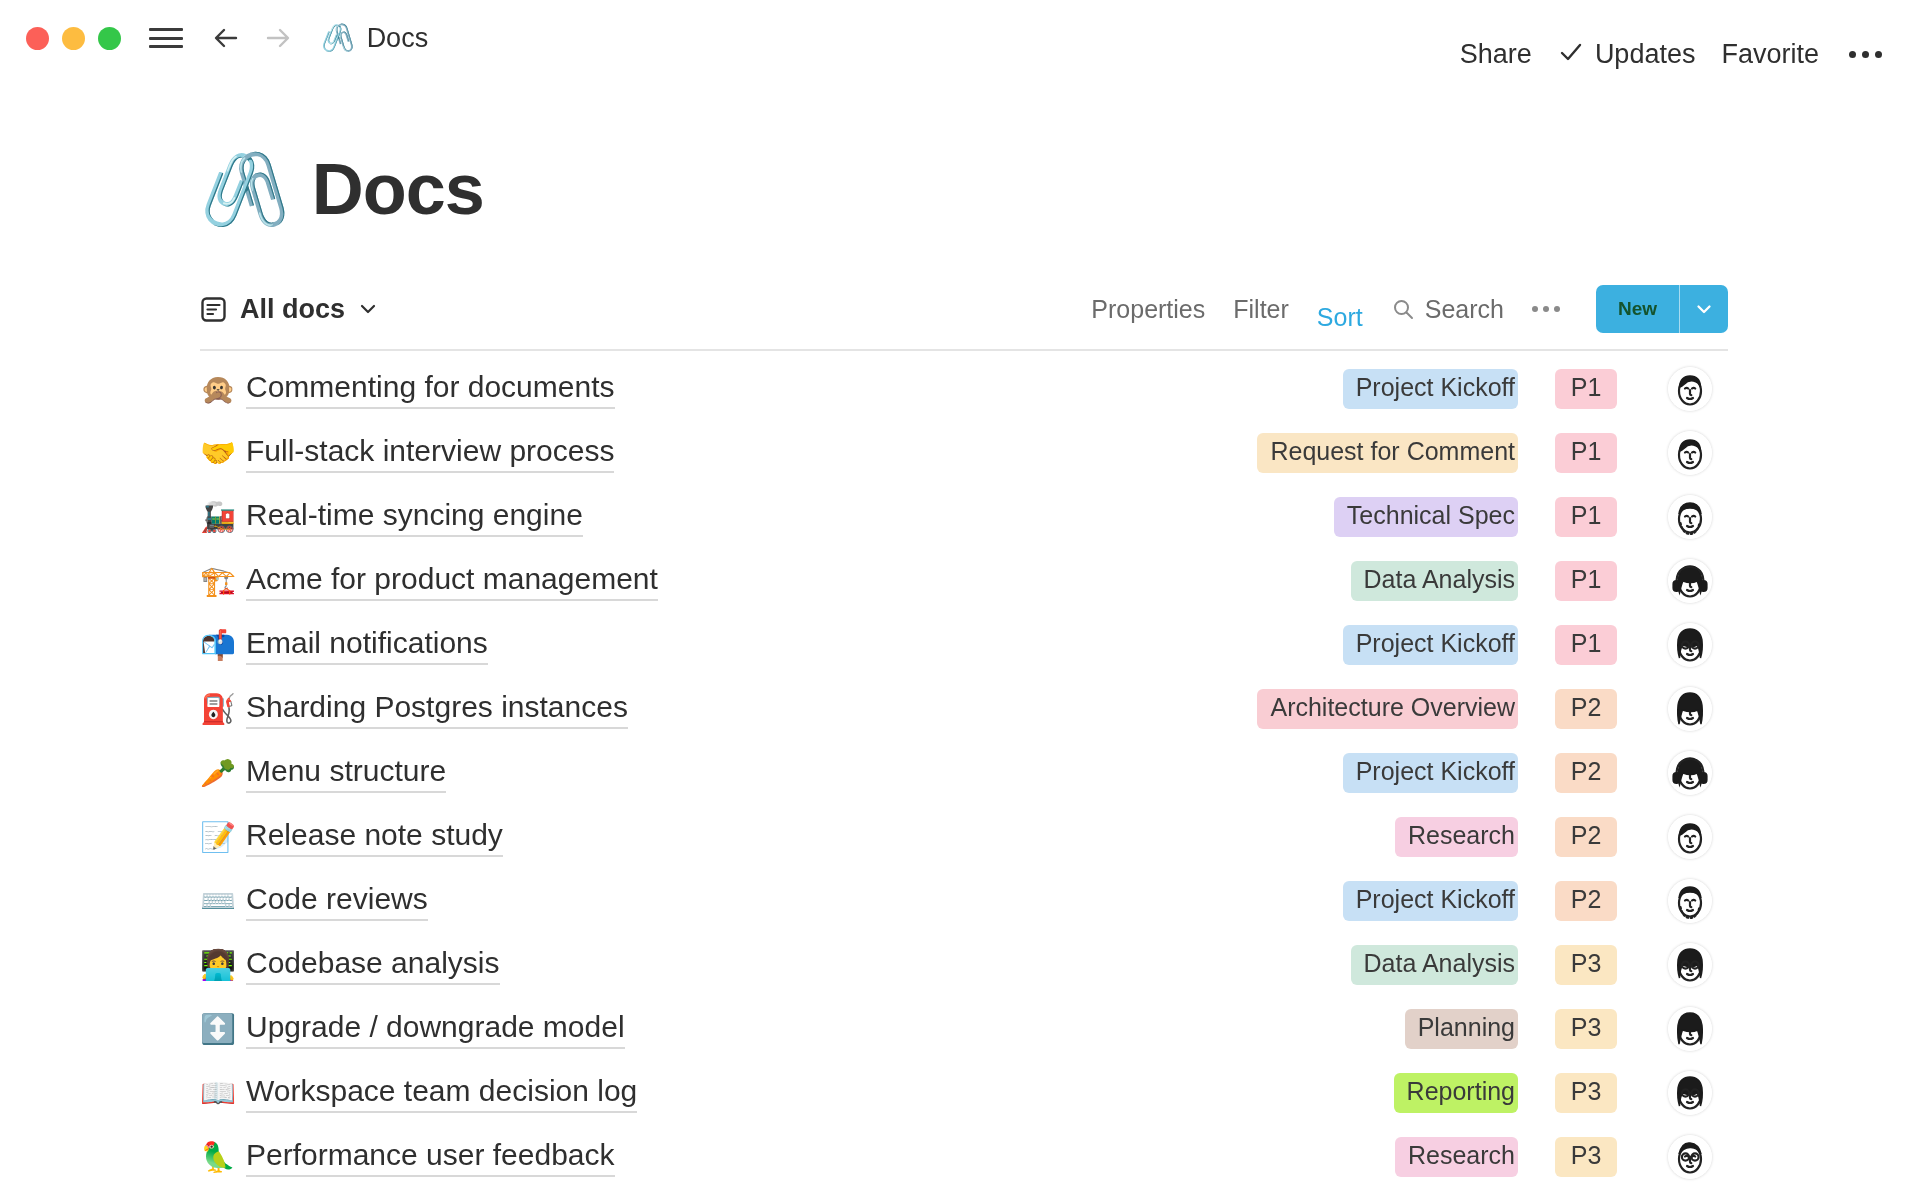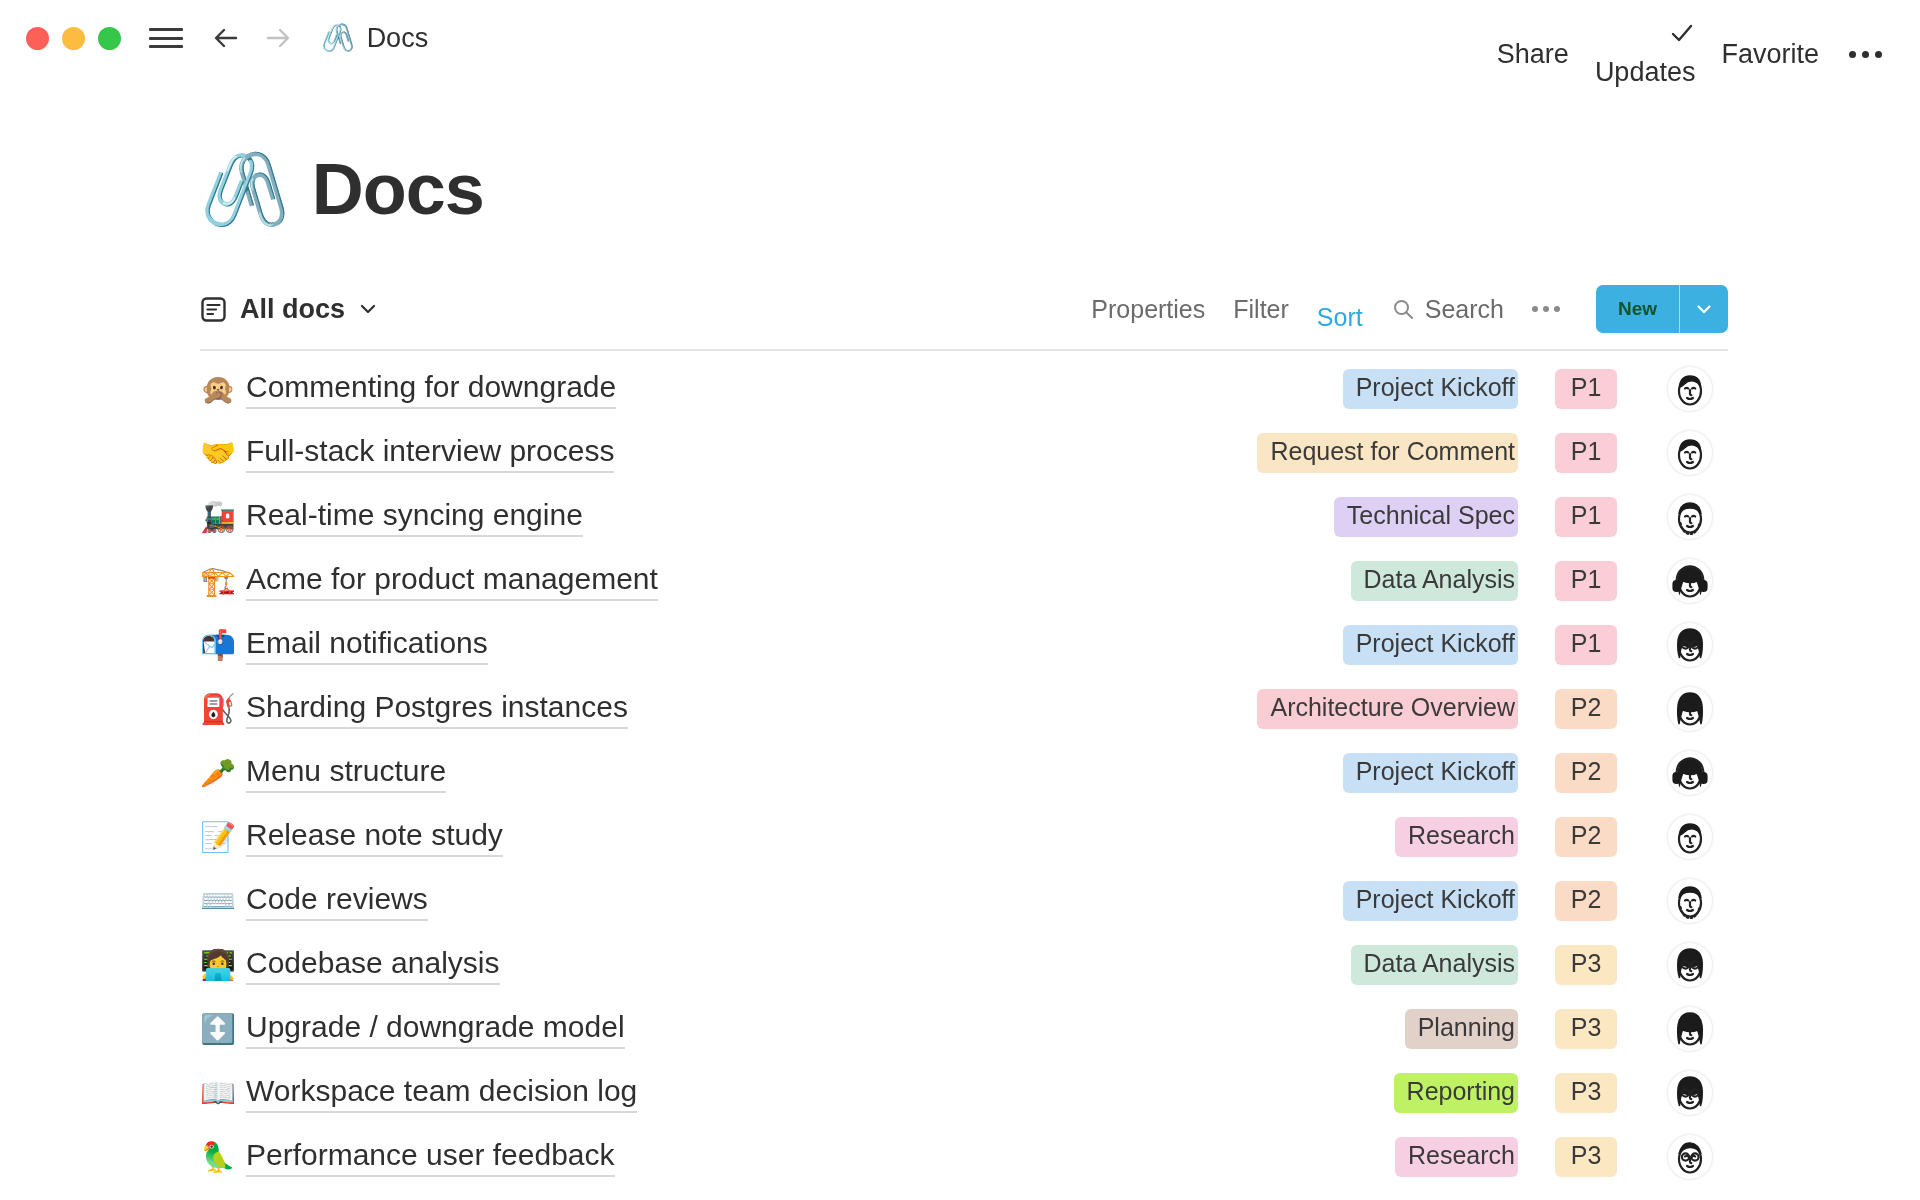--- a/index.html
+++ b/index.html
@@ -43,21 +43,21 @@
   .crumb-emoji { font-size: 27px; line-height: 1; }
   .crumb-label { font-size: 27px; color: #2f2f2f; }
 
   .titlebar-right {
     margin-left: auto;
     display: flex; align-items: center; gap: 26px;
     padding-right: 8px;
     margin-top: 32px;
   }
   .tb-action { font-size: 27px; color: #2f2f2f; white-space: nowrap; }
-  .tb-updates { display: flex; align-items: flex-end; gap: 11px; flex-direction: column; }
+  .tb-updates { display: flex; align-items: flex-start; gap: 11px; }
   .checkmark { width: 26px; height: 26px; }
   .ellipsis { display: flex; align-items: center; gap: 6px; padding-left: 4px; }
   .ellipsis i { width: 7px; height: 7px; border-radius: 50%; background: #2f2f2f; display: block; }
 
   
   .page {
     padding: 0 0 0 0;
   }
   .page-title-row {
     display: flex;
@@ -288,21 +288,21 @@
         </span>
       </span>
     </div>
   </div>
 
   <div class="divider"></div>
 
   <div class="list" id="doc-list">
       <div class="row">
         <span class="row-emoji">🙊</span>
-        <span class="row-title">Commenting for downgrade</span>
+        <span class="row-title">Commenting for documents</span>
         <span class="row-spacer"></span>
         <span class="tag-cell">
           <span class="tag" style="background: rgb(199, 224, 245);">Project Kickoff</span>
         </span>
         <span class="prio-cell">
           <span class="prio" style="background: rgb(251, 205, 214);">P1</span>
         </span>
         <span class="avatar-cell">
           <span class="avatar"><svg viewBox="0 0 44 44" width="44" height="44">
               <circle cx="22" cy="22" r="22" fill="#ffffff"></circle>

